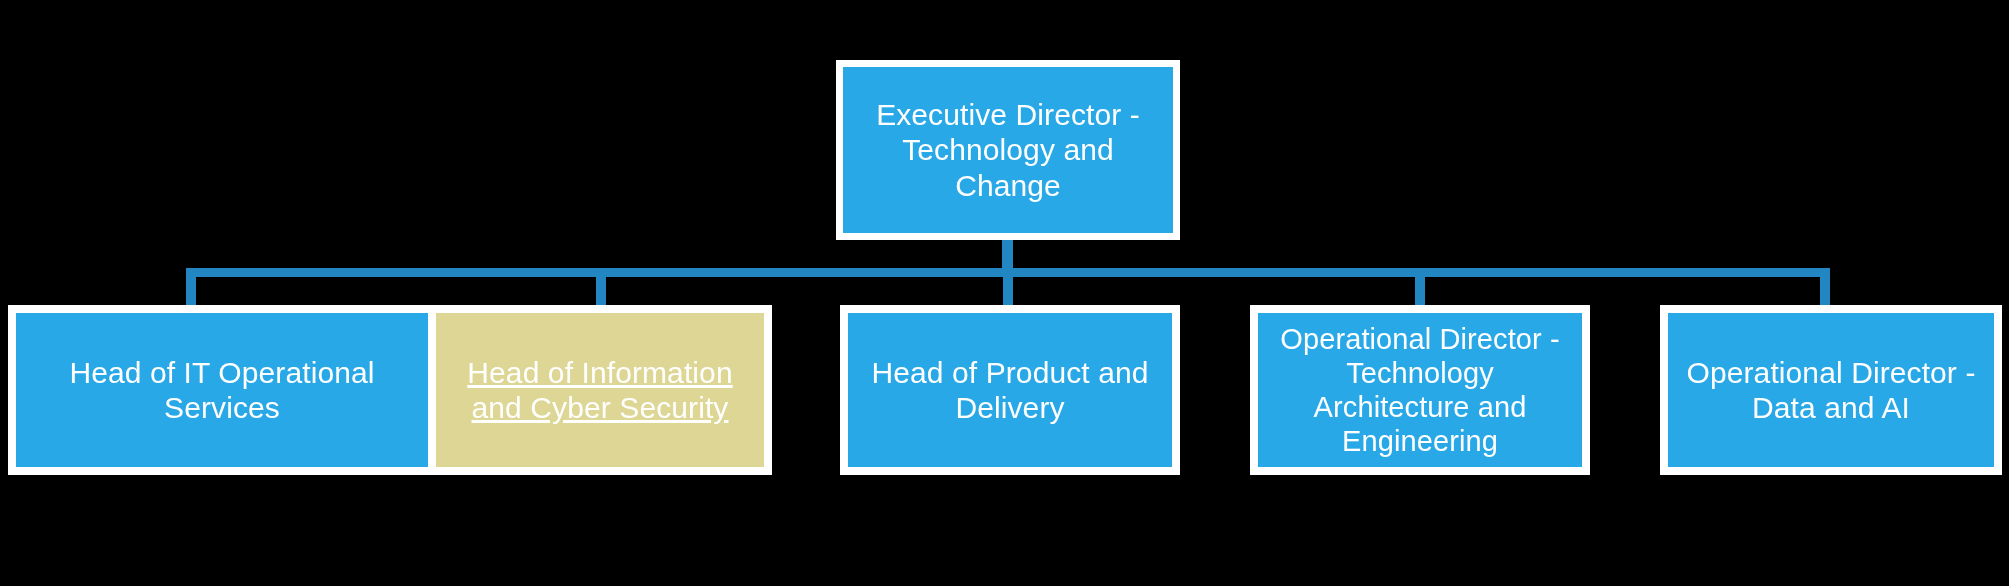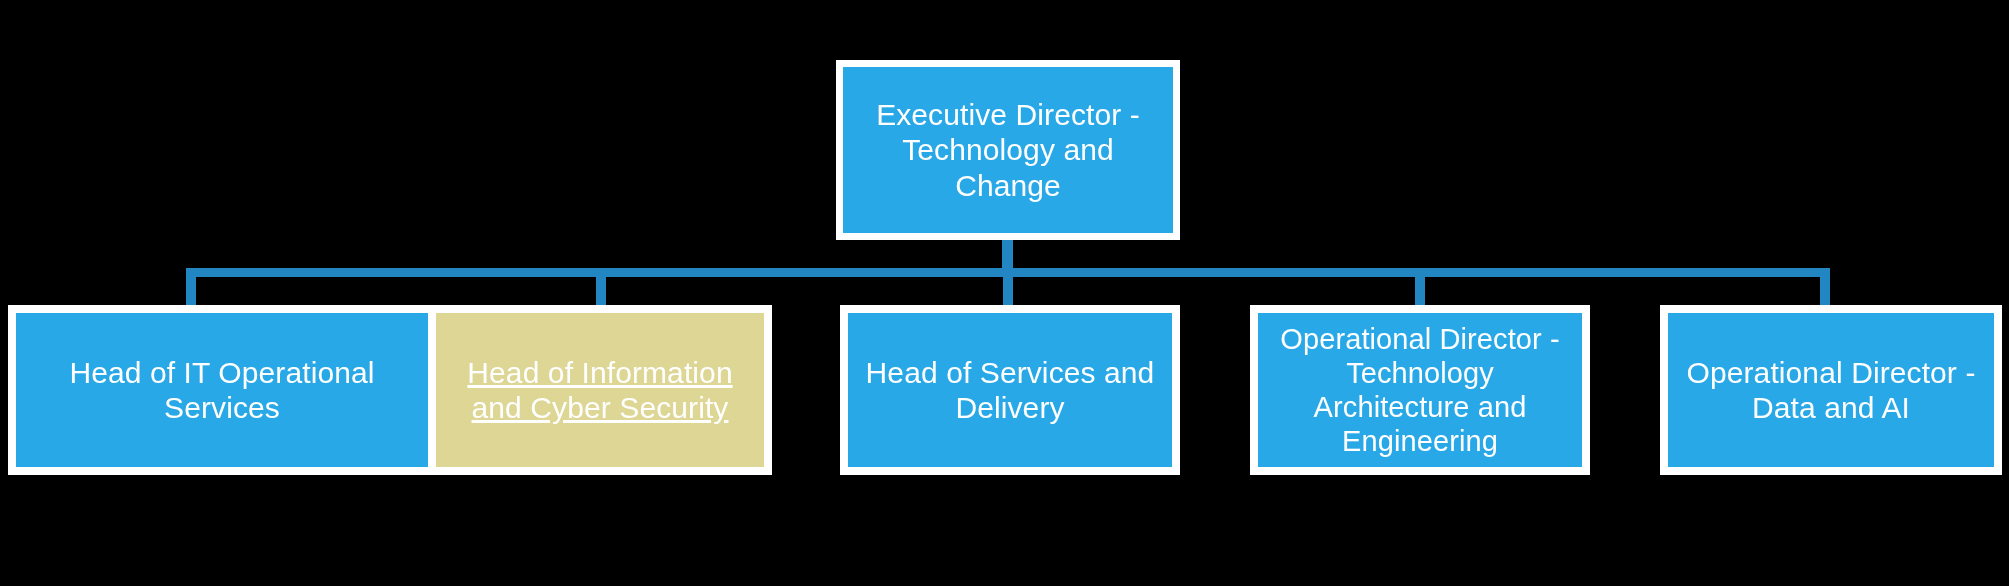--- a/index.html
+++ b/index.html
@@ -132,21 +132,21 @@
     <span class="node-label" style="color: rgb(255, 255, 255);">Head of IT Operational
 Services</span>
   </div>
 
   <div class="node node-child" id="node-child-1" style="background-color: rgb(221, 214, 148); border-color: rgb(255, 255, 255);">
     <span class="node-label" style="color: rgb(255, 255, 255); text-decoration: underline;">Head of Information
 and Cyber Security</span>
   </div>
 
   <div class="node node-child" id="node-child-2" style="background-color: rgb(41, 168, 232); border-color: rgb(255, 255, 255);">
-    <span class="node-label" style="color: rgb(255, 255, 255);">Head of Services and
+    <span class="node-label" style="color: rgb(255, 255, 255);">Head of Product and
 Delivery</span>
   </div>
 
   <div class="node node-child" id="node-child-3" style="background-color: rgb(41, 168, 232); border-color: rgb(255, 255, 255);">
     <span class="node-label" style="color: rgb(255, 255, 255);">Operational Director -
 Technology
 Architecture and
 Engineering</span>
   </div>
 

